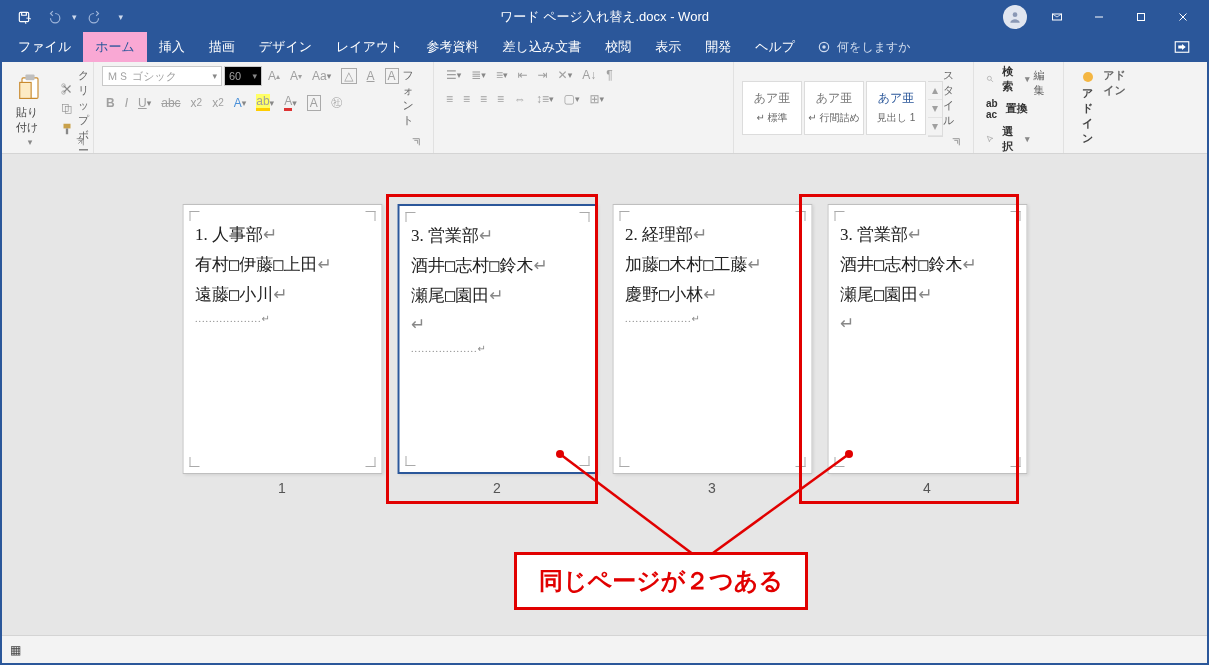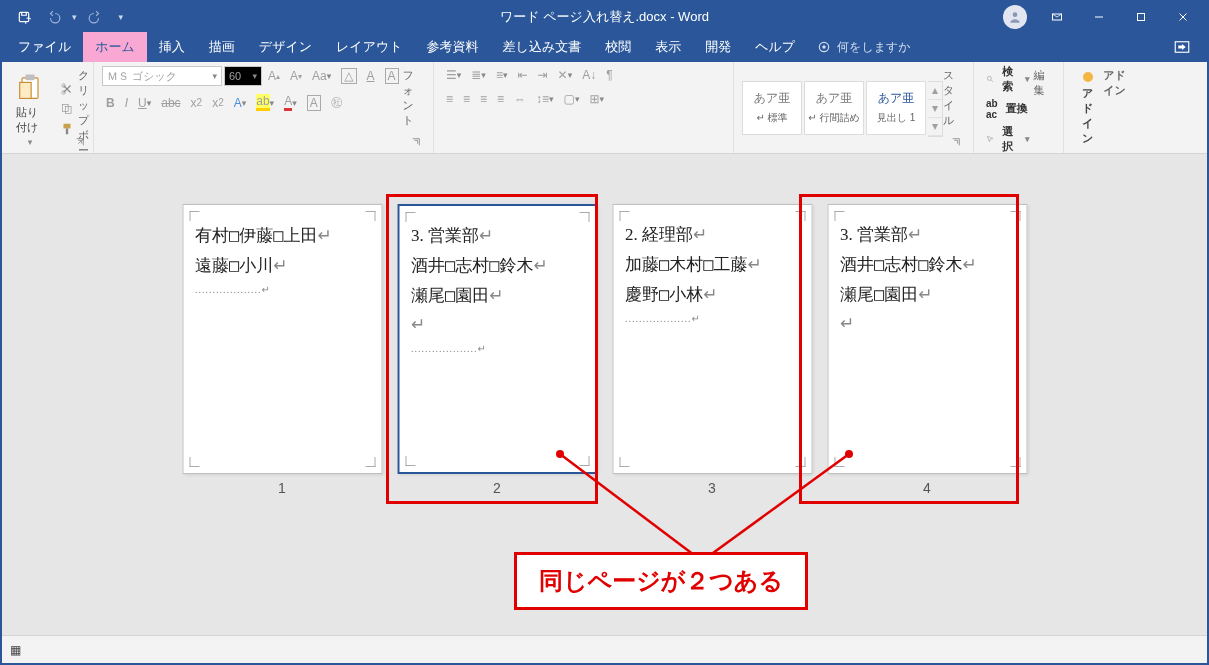--- a/index.html
+++ b/index.html
@@ -413,20 +413,21 @@
 </div>
 
 <div class="canvas">
   <div class="pages" id="pages-container">
       <div class="page-wrap">
         <div class="page">
           <span class="corner tl"></span>
           <span class="corner tr"></span>
           <span class="corner bl"></span>
           <span class="corner br"></span>
+          <div>1. 人事部<span class="para-mark">↵</span></div>
           <div>有村<span class="sq">□</span>伊藤<span class="sq">□</span>上田<span class="para-mark">↵</span></div>
           <div>遠藤<span class="sq">□</span>小川<span class="para-mark">↵</span></div>
           <div style="font-size: 10px;"><span class="dotline">...................</span><span class="para-mark">↵</span></div>
         </div>
         <div class="pg-num">1</div>
       </div>
       <div class="page-wrap">
         <div class="page selected">
           <span class="corner tl"></span>
           <span class="corner tr"></span>

